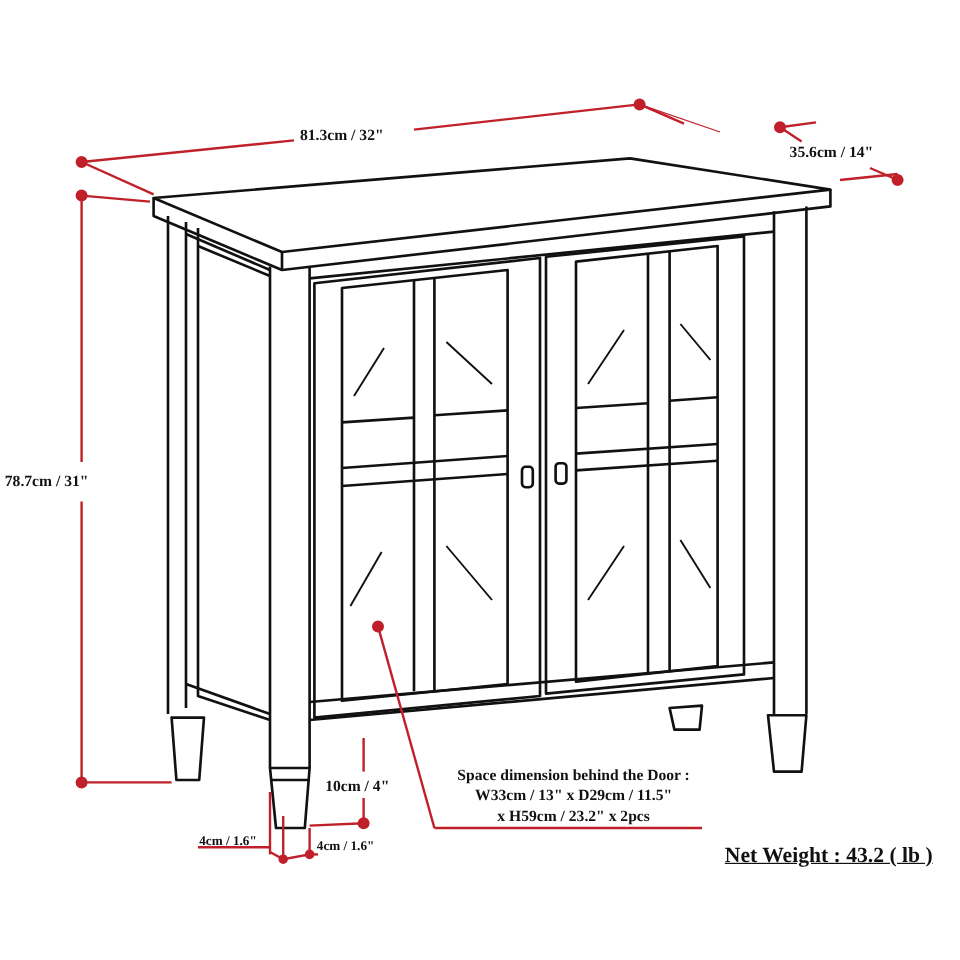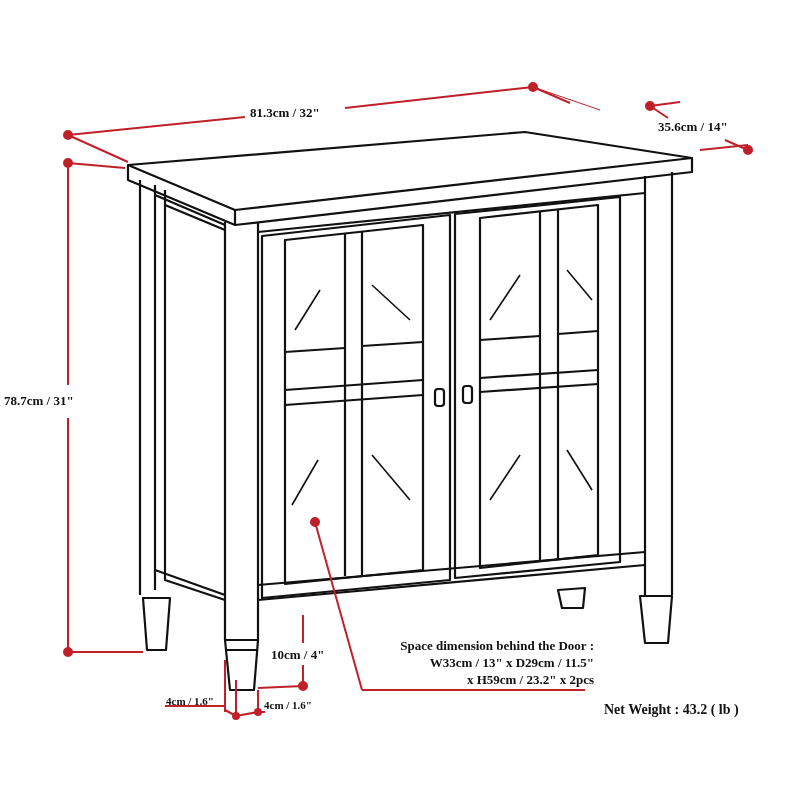--- a/index.html
+++ b/index.html
@@ -8,21 +8,21 @@
   .label {
     position: absolute;
     font-family: "Liberation Serif", "DejaVu Serif", serif;
     color: #111;
     white-space: nowrap;
     font-size: 13px;
     line-height: 1;
   }
   .bold { font-weight: bold; }
   .space-note { text-align: center; line-height: 17px; font-size: 13px; }
-  .weight { font-size: 14px; font-weight: bold; }
+  .weight { font-size: 18px; font-weight: bold; text-decoration: underline; }
 </style>
 </head>
 <body>
 
 <div id="stage">
   <svg width="800" height="800" viewBox="0 0 800 800">
     <g fill="none" stroke="#111" stroke-width="2.2" stroke-linejoin="round">
 
       <polygon points="128,165 525,132 692,158 235,210" fill="#fff"></polygon>
 
@@ -131,20 +131,20 @@
     </g>
   </svg>
 
   <div class="label bold" style="left:250px; top:106px;">81.3cm / 32"</div>
   <div class="label bold" style="left:658px; top:120px;">35.6cm / 14"</div>
   <div class="label bold" style="left:4px; top:394px;">78.7cm / 31"</div>
   <div class="label bold" style="left:271px; top:648px;">10cm / 4"</div>
   <div class="label bold" style="left:166px; top:696px; font-size:11px;">4cm / 1.6"</div>
   <div class="label bold" style="left:264px; top:700px; font-size:11px;">4cm / 1.6"</div>
 
-  <div class="label bold space-note" style="left:362px; top:637px; width:232px;text-align:right;">
+  <div class="label bold space-note" style="left:362px; top:637px; width:232px;">
     <div>Space dimension behind the Door :</div>
     <div>W33cm / 13" x D29cm / 11.5"</div>
     <div>x H59cm / 23.2" x 2pcs</div>
   </div>
 
   <div class="label weight" style="left:604px; top:703px;">Net Weight : 43.2 ( lb )</div>
 </div>
 
 </body></html>

